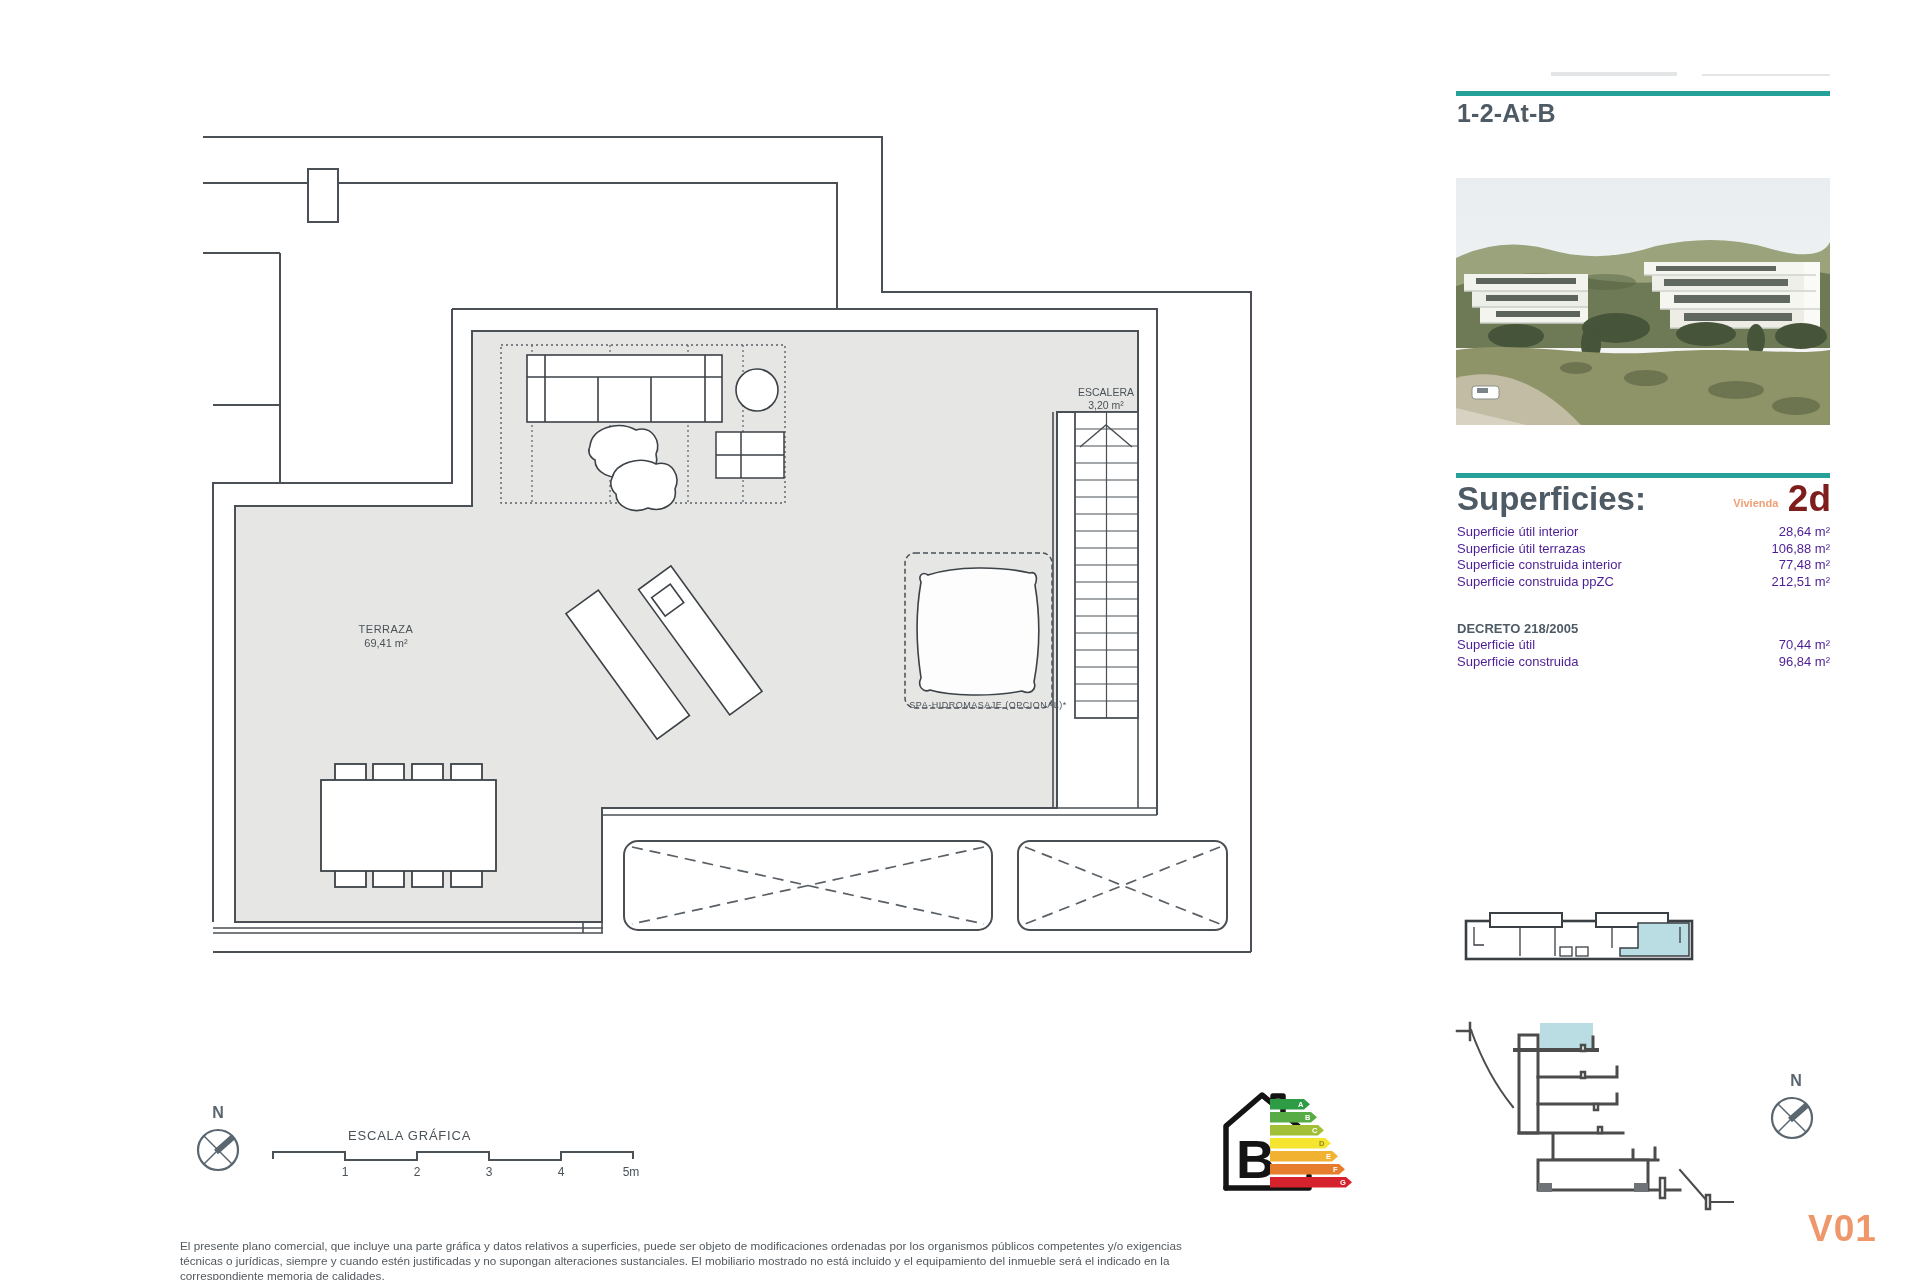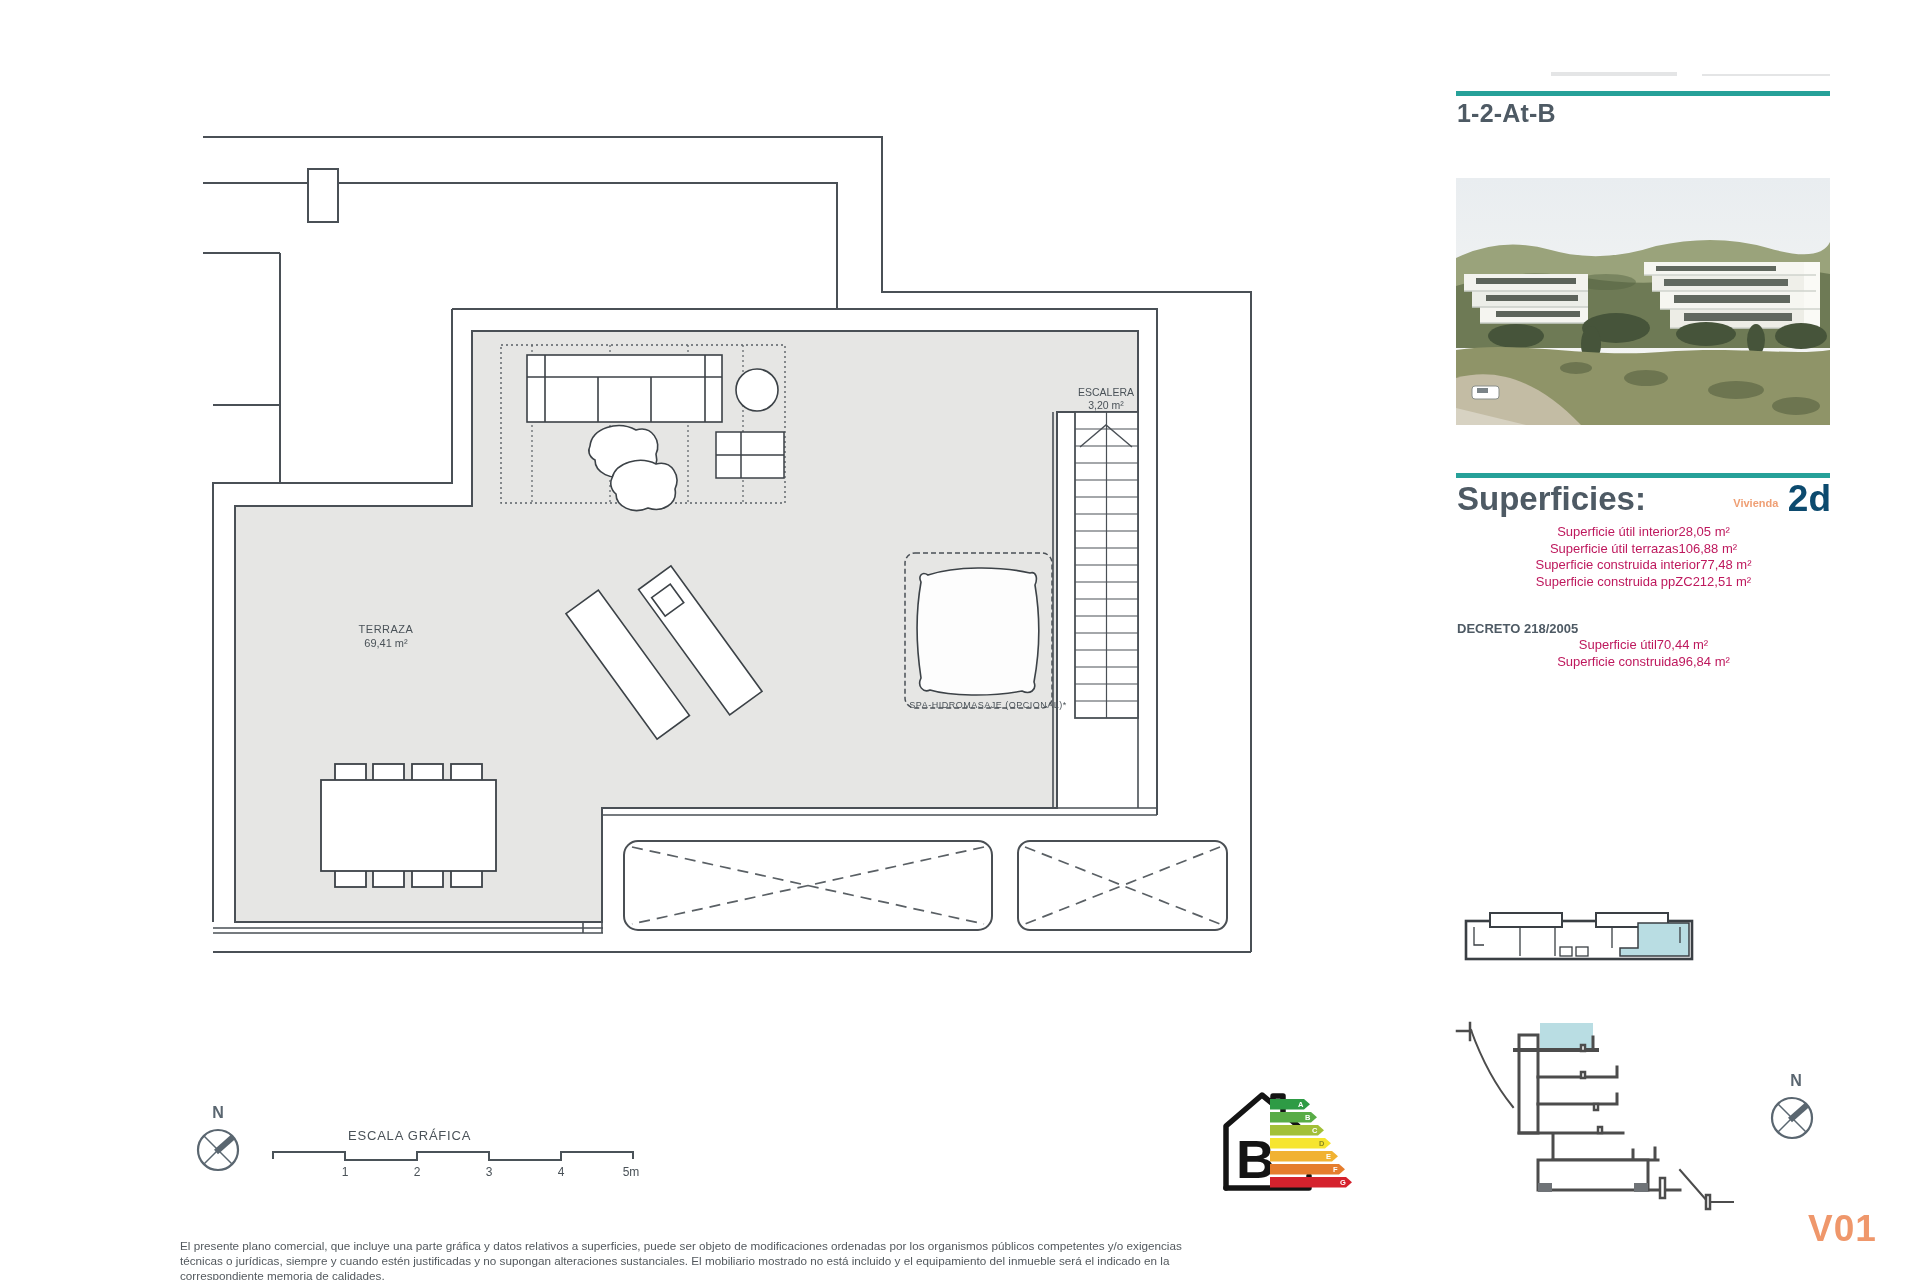--- a/index.html
+++ b/index.html
@@ -10,23 +10,23 @@
   .abs{position:absolute;}
   
   .teal-bar{position:absolute;left:1456px;width:374px;height:5px;background:#26a199;}
   .hdr-title{position:absolute;left:1457px;top:97px;width:380px;font-size:25px;font-weight:bold;
     line-height:32px;color:#4e5a64;letter-spacing:.2px;}
   .photo{position:absolute;left:1456px;top:178px;width:374px;height:247px;overflow:hidden;}
   .sup-head-row{position:absolute;left:1457px;top:480px;width:374px;height:42px;}
   .sup-heading{position:absolute;left:0;top:0;font-size:33px;font-weight:bold;color:#4e5a64;}
   .viv-group{position:absolute;right:0;bottom:2px;white-space:nowrap;}
   .viv-label{font-size:11px;font-weight:bold;color:#ef9f74;vertical-align:baseline;}
-  .viv-code{font-size:37px;font-weight:bold;color:#0c4a6e;margin-left:5px;vertical-align:-4px;}
+  .viv-code{font-size:37px;font-weight:bold;color:#7f1d1d;margin-left:5px;vertical-align:-4px;}
   .sup-rows{position:absolute;left:1457px;top:524px;width:373px;}
-  .srow{display:flex;justify-content:center;font-size:13px;line-height:16.5px;color:#be185d;}
+  .srow{display:flex;justify-content:space-between;font-size:13px;line-height:16.5px;color:#4c1d95;}
   .decreto{position:absolute;left:1457px;top:620px;width:373px;}
   .decreto .dhead{font-size:13px;font-weight:bold;line-height:17px;}
   .artifact{position:absolute;background:#cdd0d2;opacity:.55;}
   .v01{position:absolute;left:1764px;top:1208px;font-size:37px;font-weight:bold;color:#ef976b;letter-spacing:1px;margin-left:44px;}
   
   .disclaimer{position:absolute;left:180px;top:1205px;width:1042px;font-size:11.7px;
     line-height:15px;color:#53595e;margin-top:33px;}
   .escala-title{position:absolute;left:265px;top:1118px;width:270px;}
   
   svg text{font-family:"Liberation Sans", sans-serif;}
@@ -244,21 +244,21 @@
 <div class="sup-head-row">
   <span class="sup-heading">Superficies:</span>
   <span class="viv-group">
     <span class="viv-label">Vivienda</span>
     <span class="viv-code">2d</span>
   </span>
 </div>
 <div class="sup-rows">
   <div class="srow">
     <span>Superficie útil interior</span>
-      <span>28,05 m²</span>
+      <span>28,64 m²</span>
   </div>
   <div class="srow">
     <span>Superficie útil terrazas</span>
       <span>106,88 m²</span>
   </div>
   <div class="srow">
     <span>Superficie construida interior</span>
       <span>77,48 m²</span>
   </div>
   <div class="srow">

